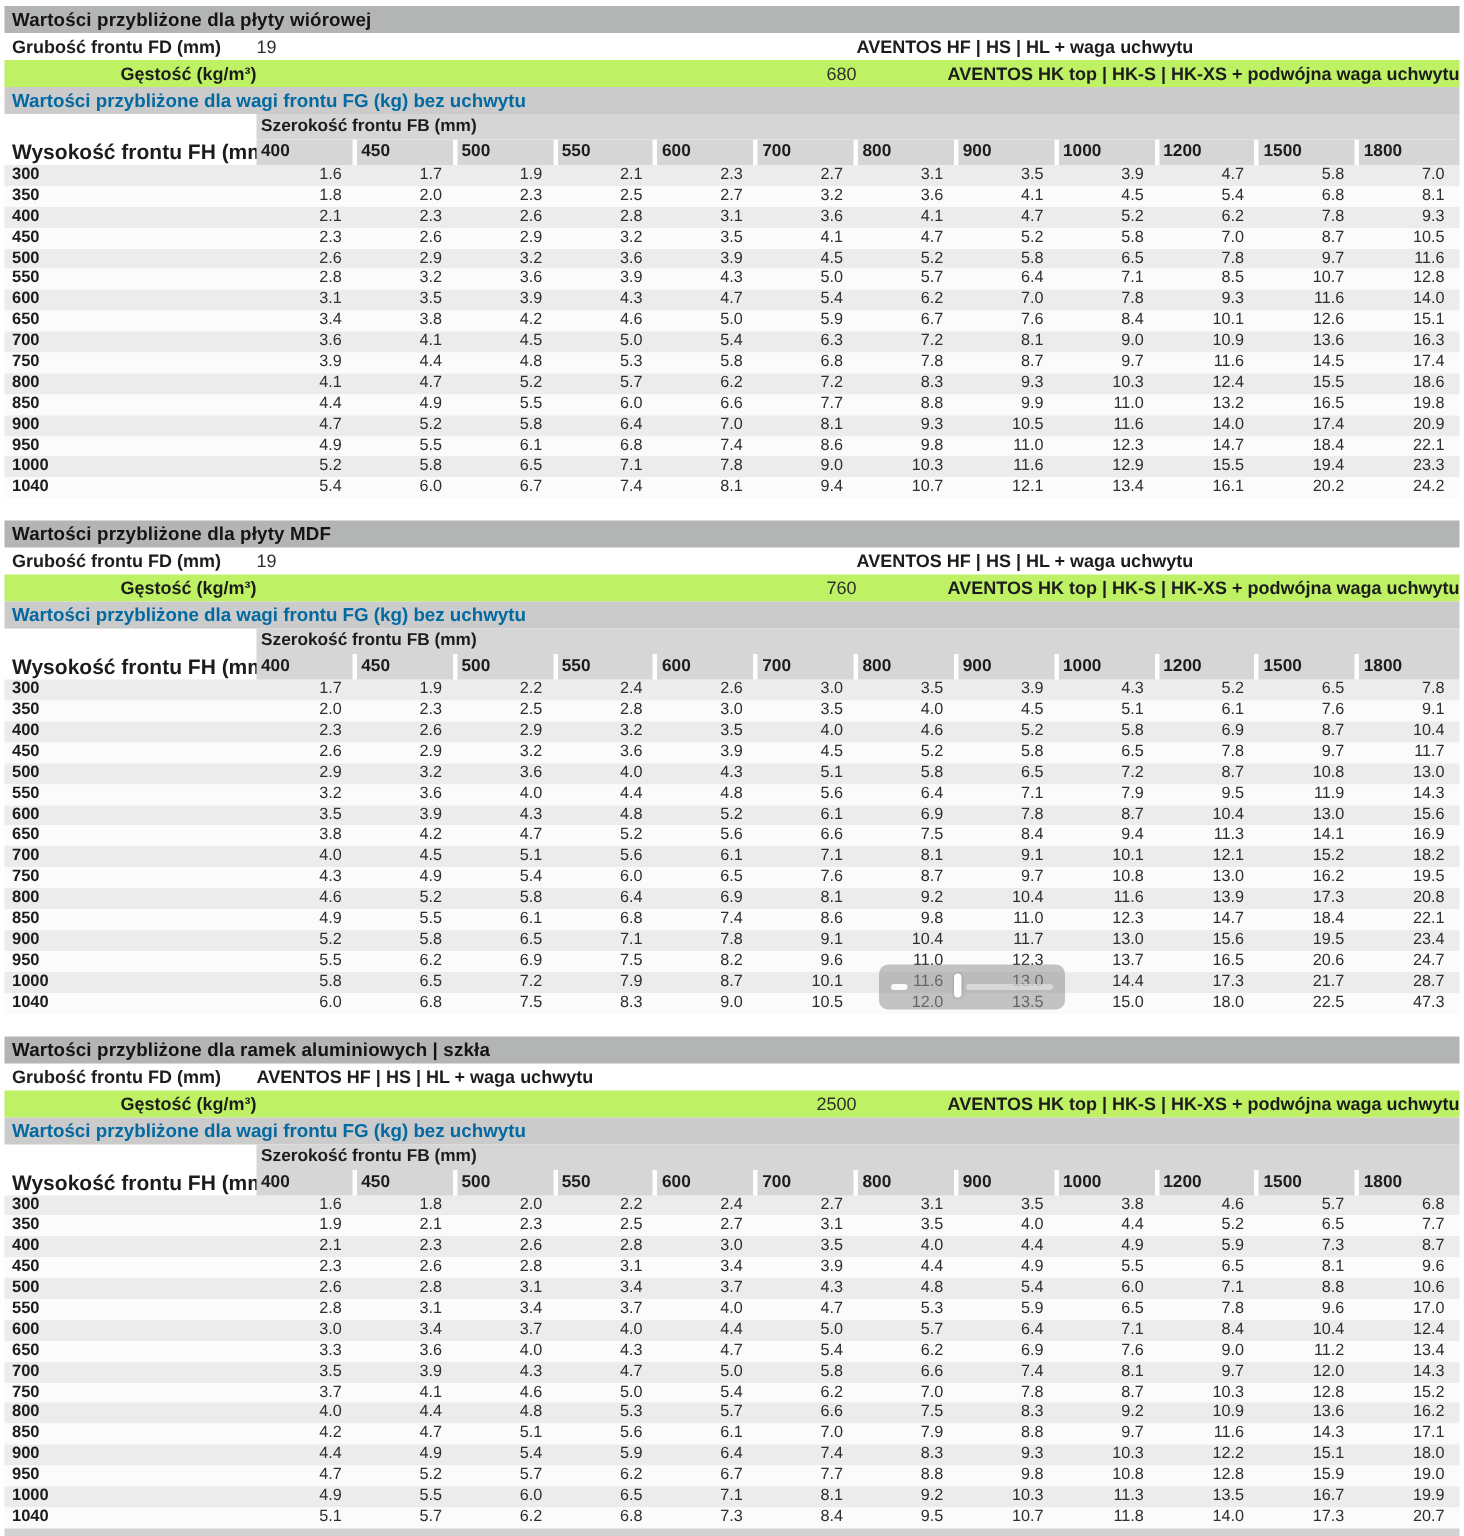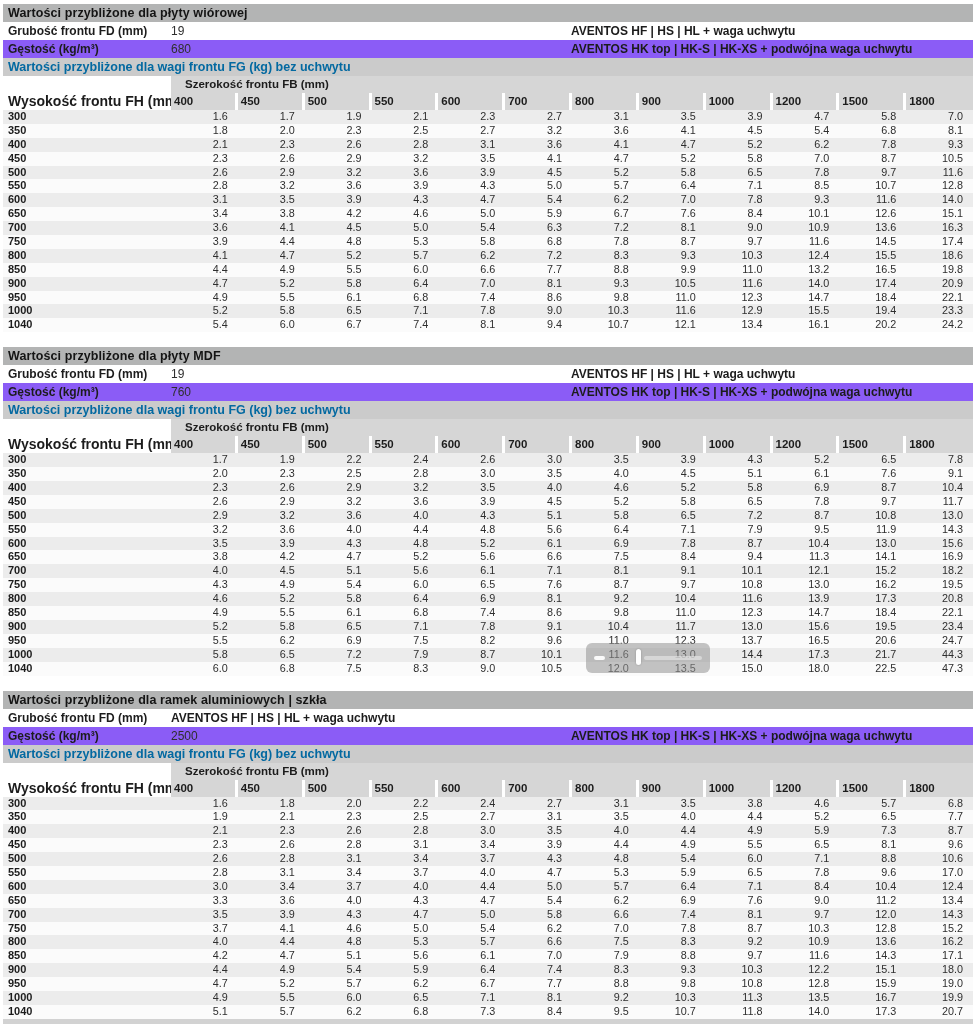--- a/index.html
+++ b/index.html
@@ -15,36 +15,36 @@
     height:18px; line-height:18px; background:#b3b4b4;
     font-size:12.5px; font-weight:bold; padding-left:5px; color:#141414;
     letter-spacing:0.1px;
   }
 
   
   .info-row {
     height:18px; line-height:18px; display:grid;
     grid-template-columns:168px 400px 1fr; font-size:12px;
   }
-  .info-row.shaded { background:#8b5cf6; }
+  .info-row.shaded { background:#bef264;text-align:right; }
   .info-label { font-weight:bold; padding-left:5px; white-space:nowrap; }
   .info-value { color:#2e2e2e; }
   .aventos { font-weight:bold; white-space:nowrap; }
 
   
   .fg-bar {
     height:18px; line-height:18px; background:#cbcbcb;
     font-size:12.5px; font-weight:bold; padding-left:5px; color:#0369a1;
   }
 
   
   .fb-row { height:17px; display:grid; grid-template-columns:168px 1fr; }
   .fb-band {
     background:#d6d6d6; font-size:11.5px; font-weight:bold;
-    line-height:17px; padding-left:14px;
+    line-height:17px; padding-left:3px;
   }
 
   
   .col-header-row {
     height:17px; display:grid;
     grid-template-columns:168px repeat(12, 1fr);
   }
   .colhead-label {
     font-size:14px; font-weight:bold; line-height:17px;
     padding-left:5px; white-space:nowrap;text-align:center;
@@ -626,21 +626,21 @@
           <div class="cell num">6.5</div>
           <div class="cell num">7.2</div>
           <div class="cell num">7.9</div>
           <div class="cell num">8.7</div>
           <div class="cell num">10.1</div>
           <div class="cell num">11.6</div>
           <div class="cell num">13.0</div>
           <div class="cell num">14.4</div>
           <div class="cell num">17.3</div>
           <div class="cell num">21.7</div>
-          <div class="cell num">44.3</div>
+          <div class="cell num">28.7</div>
         </div>
         <div class="data-row even">
           <div class="cell rowhead">1040</div>
           <div class="cell num">6.0</div>
           <div class="cell num">6.8</div>
           <div class="cell num">7.5</div>
           <div class="cell num">8.3</div>
           <div class="cell num">9.0</div>
           <div class="cell num">10.5</div>
           <div class="cell num">12.0</div>

